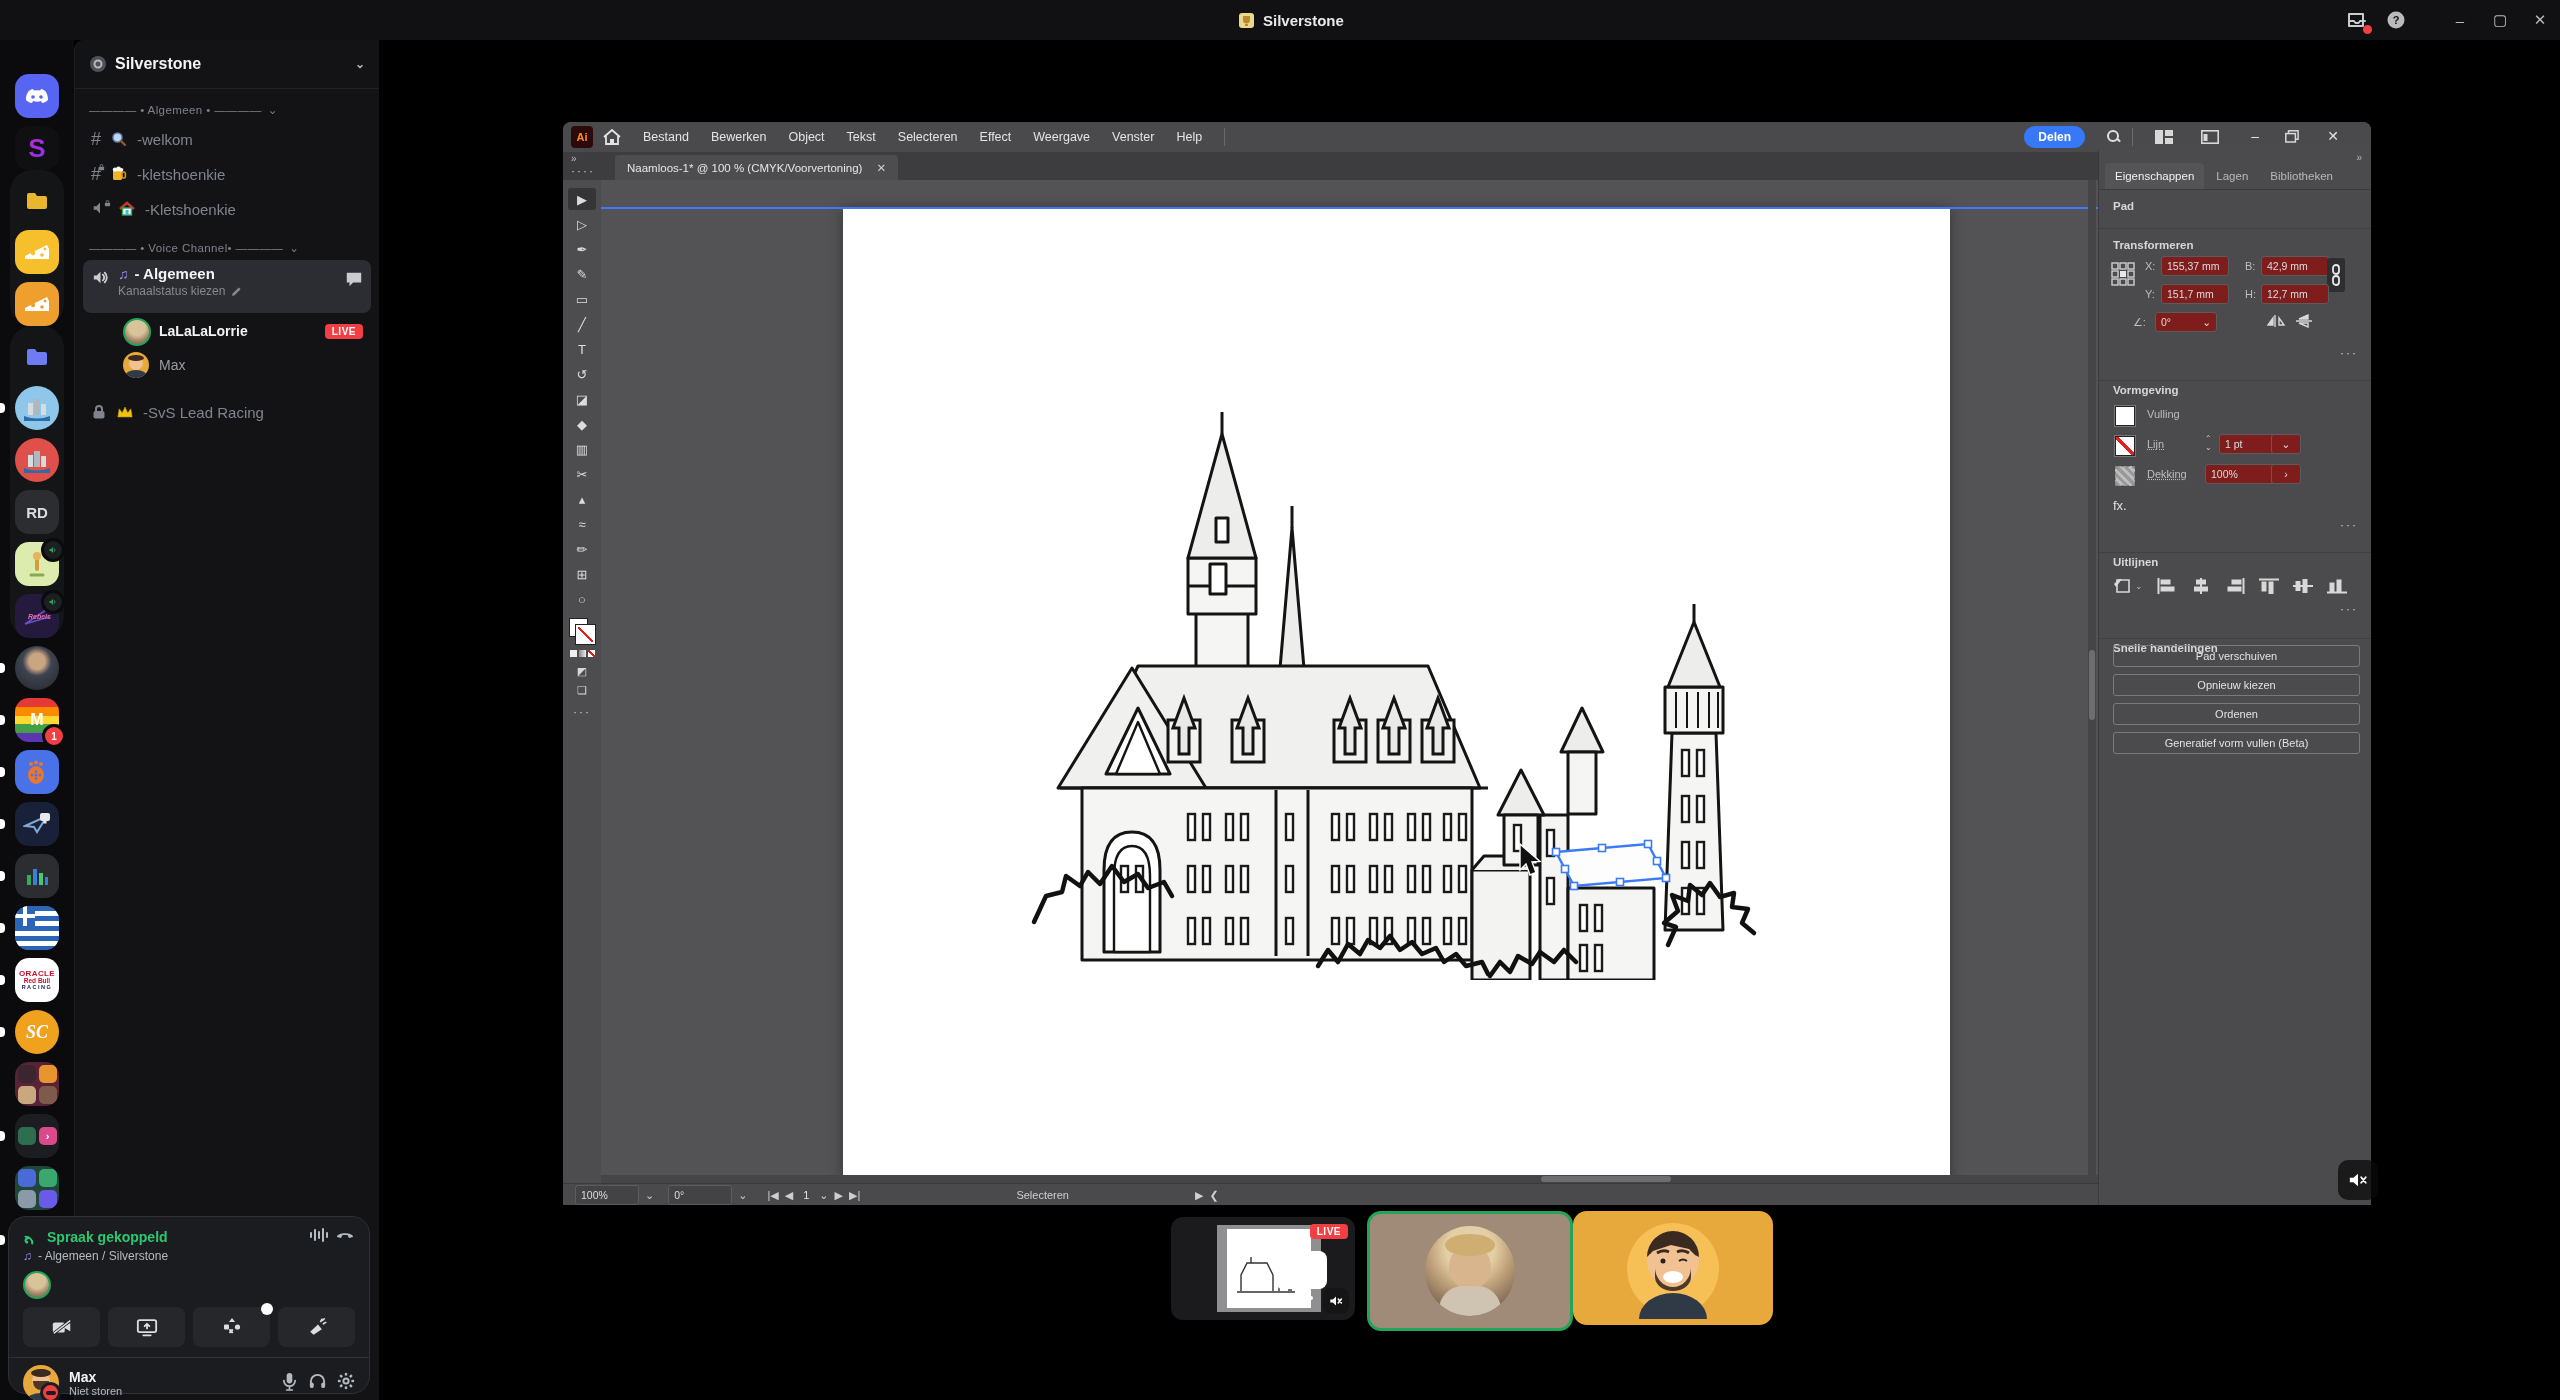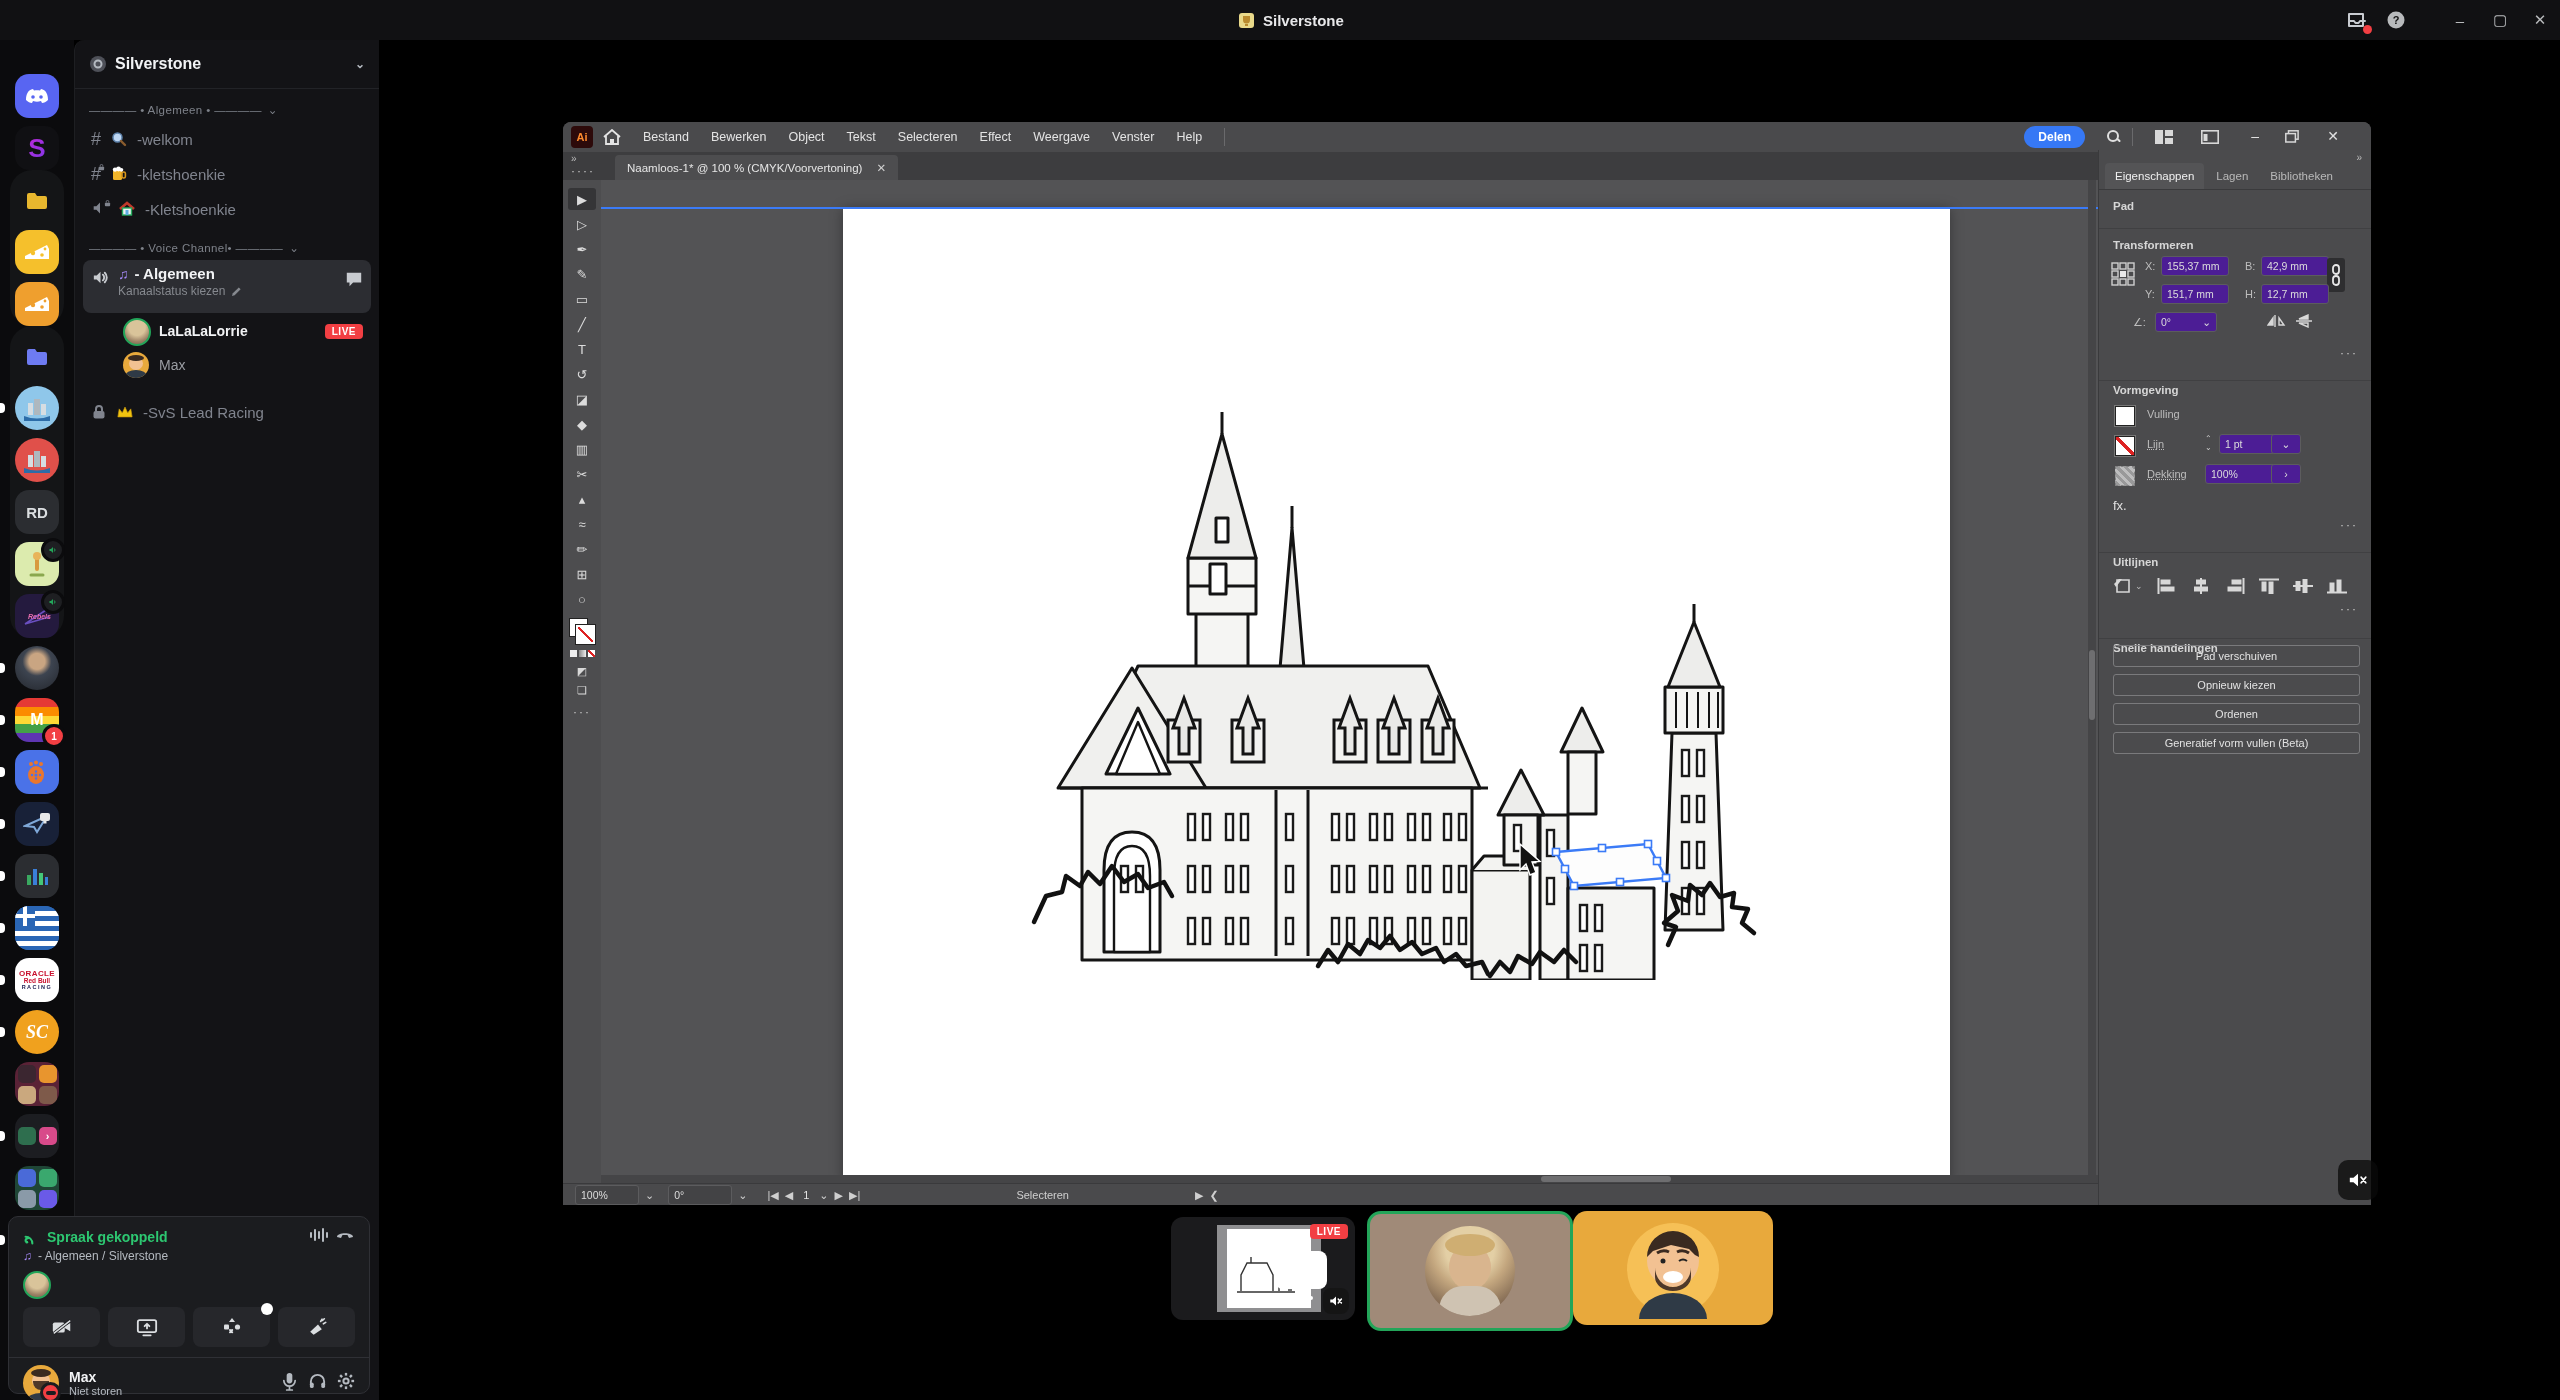--- a/index.html
+++ b/index.html
@@ -24,41 +24,41 @@
   
   #sidebar{left:74px;top:40px;width:304px;height:1360px;background:#131316;border-radius:10px 0 0 0;border-left:1px solid #1e1f22;}
   #sb-header{height:48px;border-bottom:1px solid #222327;display:flex;align-items:center;padding:0 14px;color:#f2f3f5;font-weight:bold;font-size:16px;gap:8px;}
   .cat{color:#7e828a;font-size:11.5px;letter-spacing:.4px;padding:14px 12px 4px 14px;}
   .chan{display:flex;align-items:center;gap:8px;height:34px;margin:1px 8px;padding:0 8px;border-radius:8px;color:#80848e;font-size:15px;}
   .chan .emo{width:20px;height:20px;display:flex;align-items:center;justify-content:center;}
   .chan.active{background:#2c2d32;color:#f2f3f5;}
   .vuser{display:flex;align-items:center;gap:10px;height:32px;margin:2px 8px 2px 40px;padding:0 8px;border-radius:8px;color:#9a9da3;font-size:14px;}
   .live{background:#f23f43;color:#fff;font-size:10px;font-weight:bold;border-radius:4px;padding:2px 7px;letter-spacing:.5px;}
   
-  #vpanel{left:8px;top:1216px;width:360px;height:176px;background:#1b1c1f;border:1px solid #2f3035;border-radius:10px;z-index:30;}
+  #vpanel{left:8px;top:1216px;width:360px;height:176px;background:#1b1c1f;border:1px solid #2f3035;border-radius:18px;z-index:30;}
   .vbtn{width:78px;height:40px;background:#26272b;border-radius:8px;display:flex;align-items:center;justify-content:center;position:relative;}
   .icn{fill:none;stroke:#c8cbd0;stroke-width:2;stroke-linecap:round;stroke-linejoin:round;}
   .icn-f{fill:#c8cbd0;stroke:none;}
   
   #ai{left:563px;top:122px;width:1808px;height:1083px;background:#4d4d4f;border-radius:8px 8px 0 0;box-shadow:0 10px 40px rgba(0,0,0,.7);overflow:hidden;}
   #ai-appbar{position:absolute;left:0;top:0;width:1808px;height:30px;background:#4a4a4c;border-bottom:1px solid #3a3a3c;display:flex;align-items:center;}
   #ai-appbar .menu{color:#e4e4e4;font-size:12.5px;margin-right:22px;}
   #ai-tabbar{position:absolute;left:0;top:30px;width:1808px;height:28px;background:#3d3d3f;}
   #ai-doctab{position:absolute;left:52px;top:3px;height:25px;background:#4d4d4f;border-radius:4px 4px 0 0;display:flex;align-items:center;padding:0 12px;gap:14px;color:#e6e6e6;font-size:11.5px;}
   #ai-tools{position:absolute;left:0;top:58px;width:38px;height:1003px;background:#4d4d4f;border-right:1px solid #3e3e40;display:flex;flex-direction:column;align-items:center;padding-top:8px;}
   .tool{width:28px;height:22px;display:flex;align-items:center;justify-content:center;color:#dcdcdc;font-size:13px;border-radius:3px;}
   .tool.active{background:#353537;}
   #ai-canvas{position:absolute;left:38px;top:58px;width:1497px;height:1003px;background:#535355;overflow:hidden;}
   #ai-status{position:absolute;left:0;top:1061px;width:1535px;height:22px;background:#4a4a4c;border-top:1px solid #3a3a3c;display:flex;align-items:center;color:#cfcfcf;font-size:11px;gap:6px;padding-left:12px;}
   #ai-panel{position:absolute;left:1535px;top:28px;width:273px;height:1055px;background:#4b4b4d;border-left:1px solid #3a3a3c;}
   .ptab{font-size:11.5px;padding:7px 10px;color:#b9b9b9;}
   .ptab.active{color:#f0f0f0;background:#545456;border-radius:4px 4px 0 0;}
   .psec{color:#d6d6d6;font-size:11.5px;padding:10px 14px 6px 14px;font-weight:bold;}
   .plabel{color:#bdbdbd;font-size:11px;}
-  .pfield{background:#4c1d95;border:1px solid #5c5c5e;border-radius:3px;color:#dcdcdc;font-size:10.5px;height:18px;display:flex;align-items:center;padding:0 5px;}
+  .pfield{background:#7f1d1d;border:1px solid #5c5c5e;border-radius:3px;color:#dcdcdc;font-size:10.5px;height:18px;display:flex;align-items:center;padding:0 5px;}
   .pdiv{border-top:1px solid #404042;margin:10px 0 0 0;}
   .qbtn{display:block;margin:7px 14px 0 14px;height:20px;border:1px solid #7a7a7c;border-radius:3px;color:#e2e2e2;font-size:11px;text-align:center;line-height:20px;background:transparent;width:245px;}
   .dots{color:#cfcfcf;font-size:12px;letter-spacing:2px;}
   .alicon{width:20px;height:16px;}
   .alicon rect,.alicon line{fill:#d8d8d8;stroke:#d8d8d8;}
   
   .tile{position:absolute;border-radius:12px;overflow:hidden;z-index:20;}
   
   .mag{position:relative;width:12px;height:12px;}
   .mag::before{content:"";position:absolute;left:0;top:0;width:8px;height:8px;border:2px solid currentColor;border-radius:50%;}

